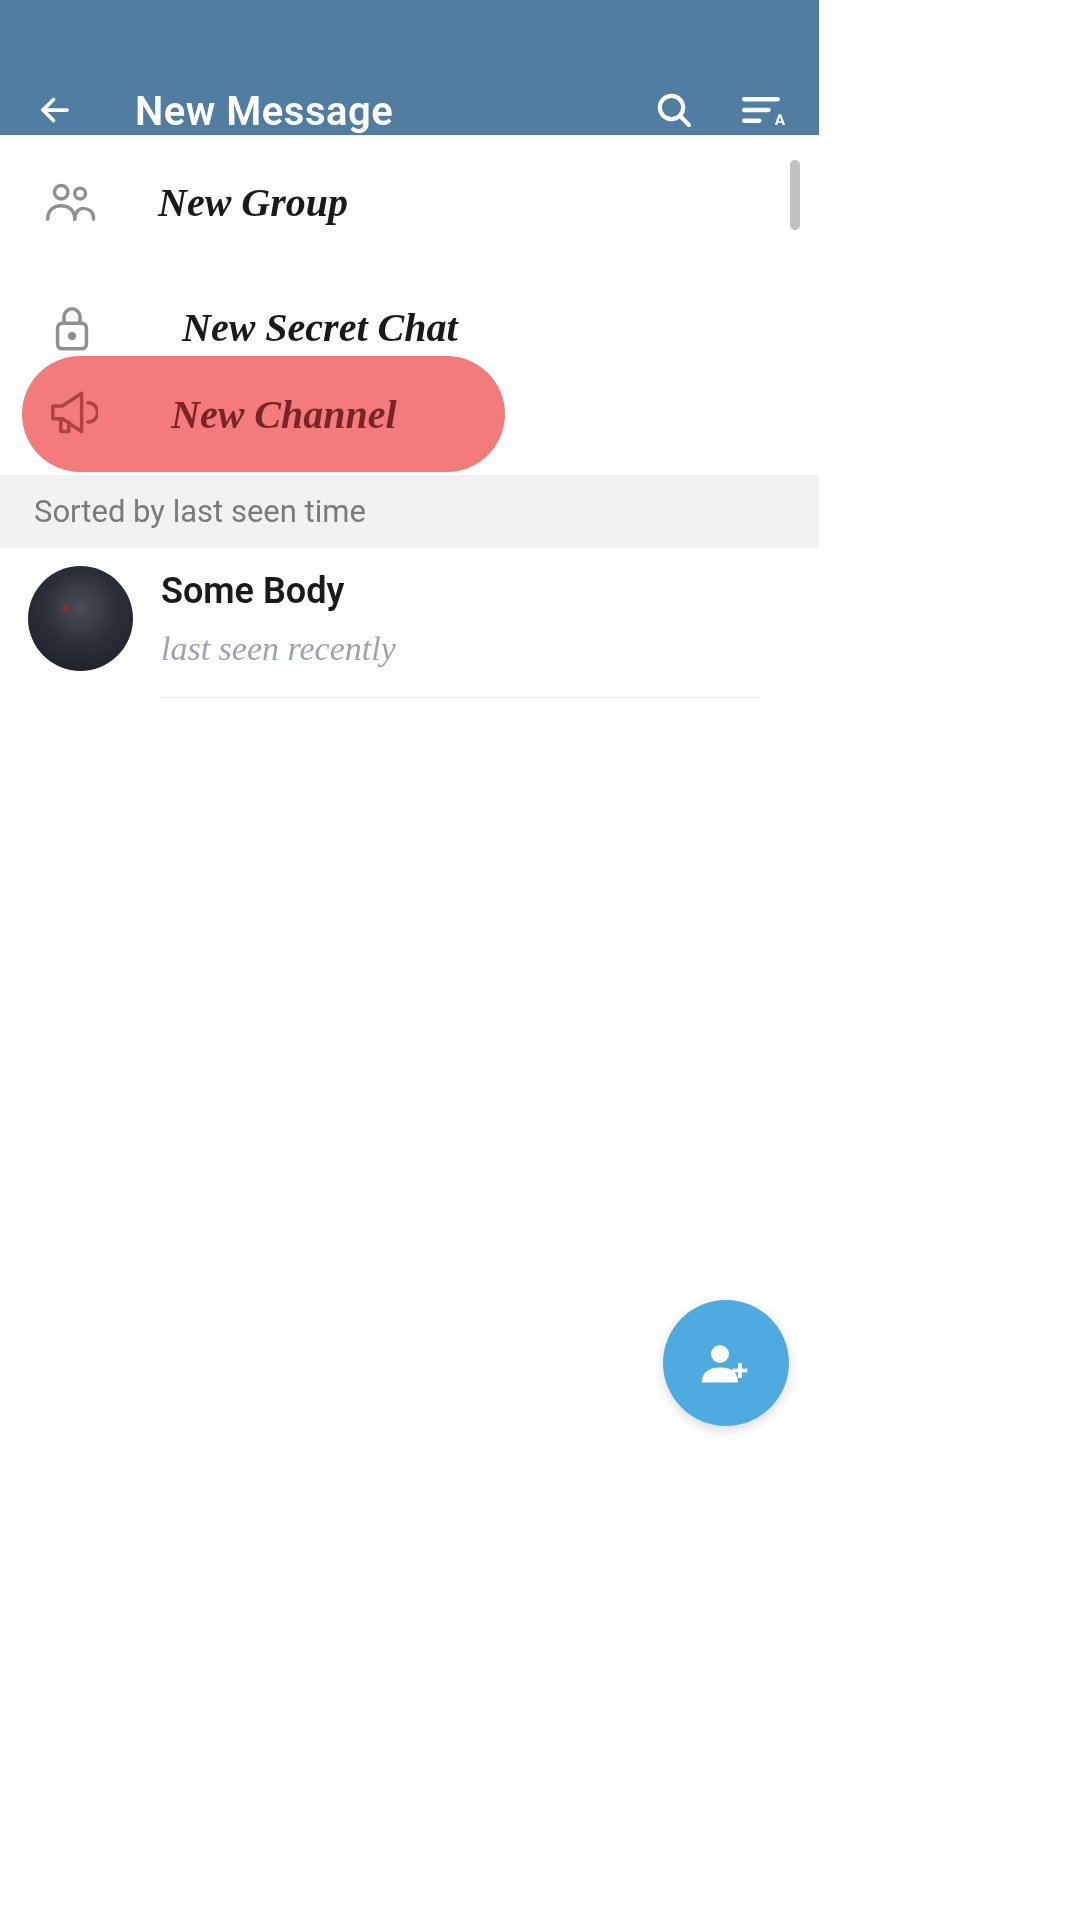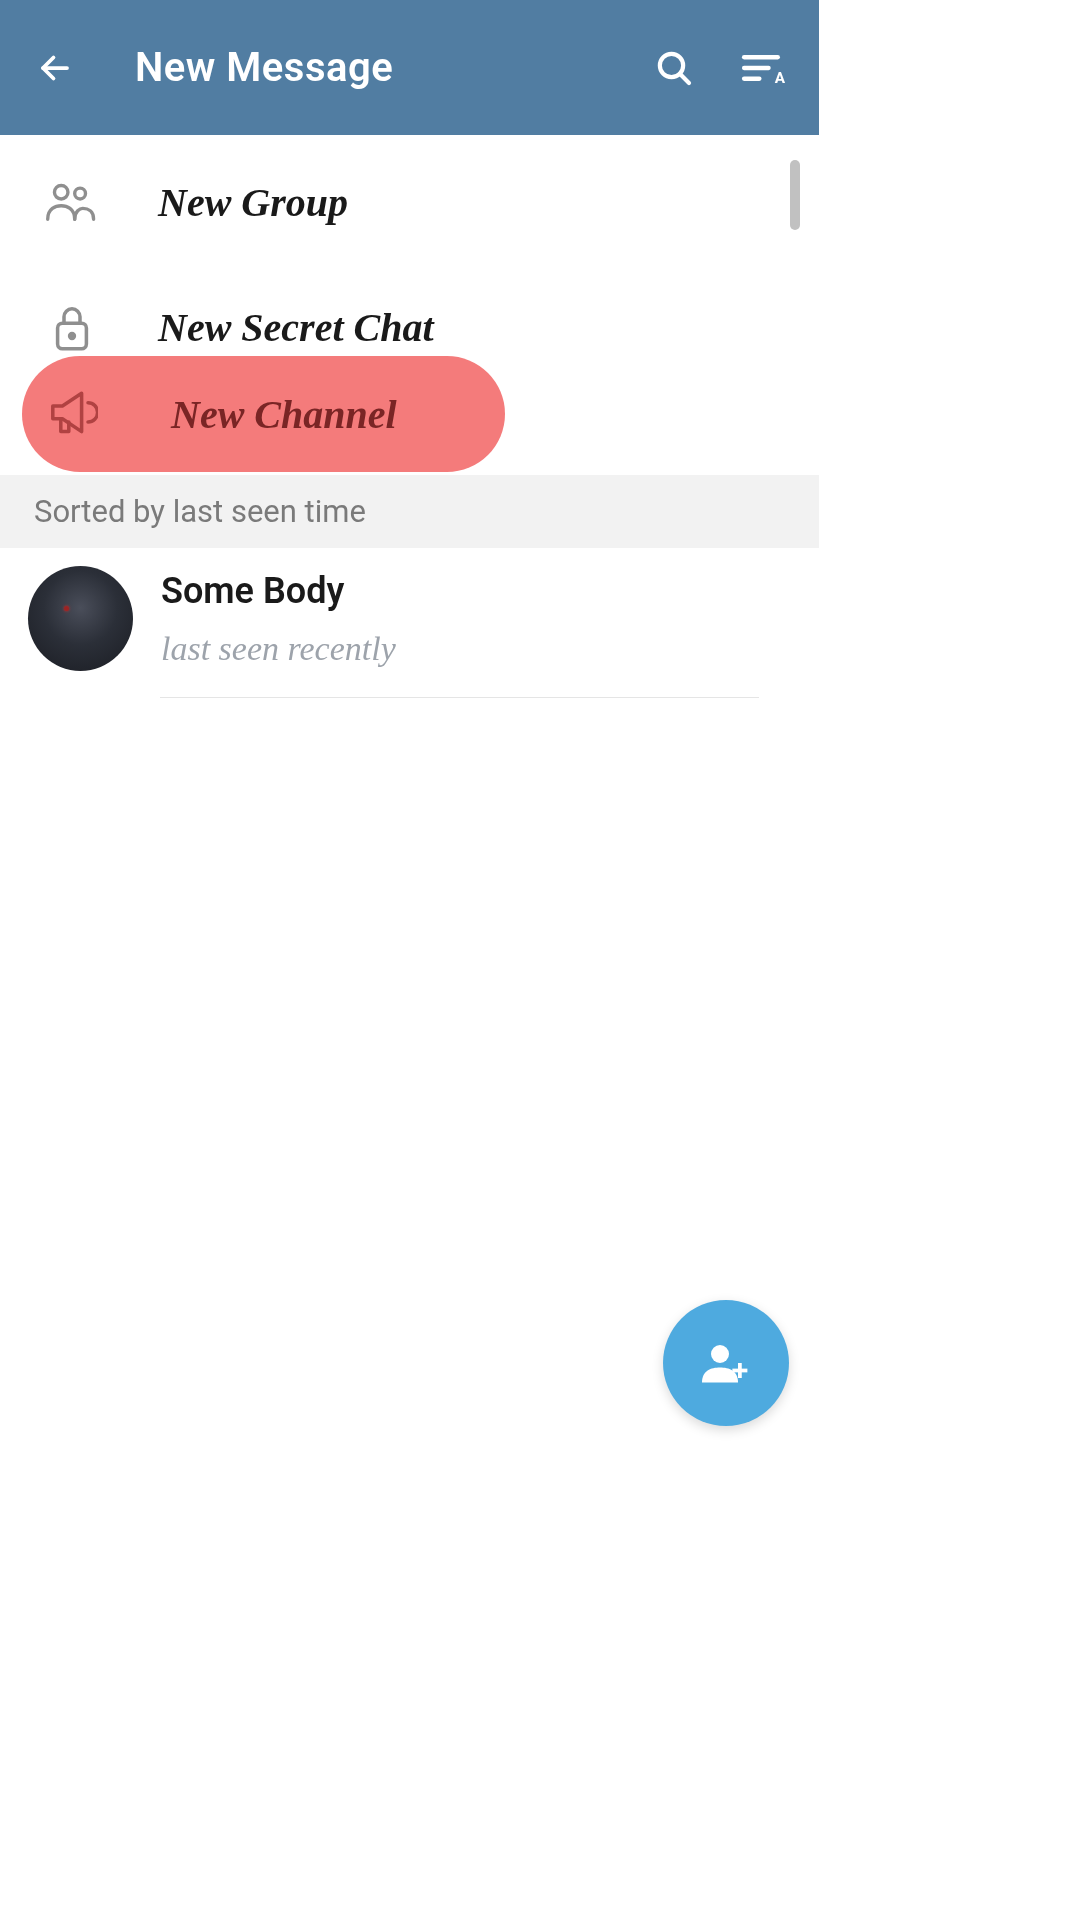--- a/index.html
+++ b/index.html
@@ -12,21 +12,21 @@
     height: 1456px;
     font-family: -apple-system, BlinkMacSystemFont, "Segoe UI", Roboto, Helvetica, Arial, sans-serif;
     background: #ffffff;
     overflow: hidden;
     position: relative;
   }
   .header {
     background: #517da2;
     height: 135px;
     display: flex;
-    align-items: center;
+    align-items: flex-end;
     padding: 0 30px;
     color: #ffffff;
   }
   .back-btn {
     width: 50px;
     height: 50px;
     display: flex;
     align-items: center;
     justify-content: center;
     cursor: pointer;
@@ -224,21 +224,21 @@
       <svg width="54" height="44" viewBox="0 0 40 32" fill="none" stroke="#8f8f8f" stroke-width="2.5" stroke-linecap="round">
         <circle cx="12" cy="8" r="5"></circle>
         <circle cx="26" cy="9" r="4"></circle>
         <path d="M2 28 C2 20 8 18 12 18 C16 18 22 20 22 28"></path>
         <path d="M22 28 C22 22 26 20 28 20 C32 20 36 22 36 28"></path>
       </svg>
     </div>
     <span class="option-label">New Group</span>
   </div>
 
-  <div class="option-row" style="margin-top:10px;">
+  <div class="option-row" style="margin-top:10px;gap:24px;">
     <div class="option-icon">
       <svg width="40" height="48" viewBox="0 0 24 30" fill="none" stroke="#8f8f8f" stroke-width="2.2" stroke-linecap="round" stroke-linejoin="round">
         <rect x="3" y="12" width="18" height="16" rx="3"></rect>
         <path d="M7 12 V8 a5 5 0 0 1 10 0 V12"></path>
         <circle cx="12" cy="20" r="1.5" fill="#8f8f8f"></circle>
       </svg>
     </div>
     <span class="option-label">New Secret Chat</span>
   </div>
 </div>

